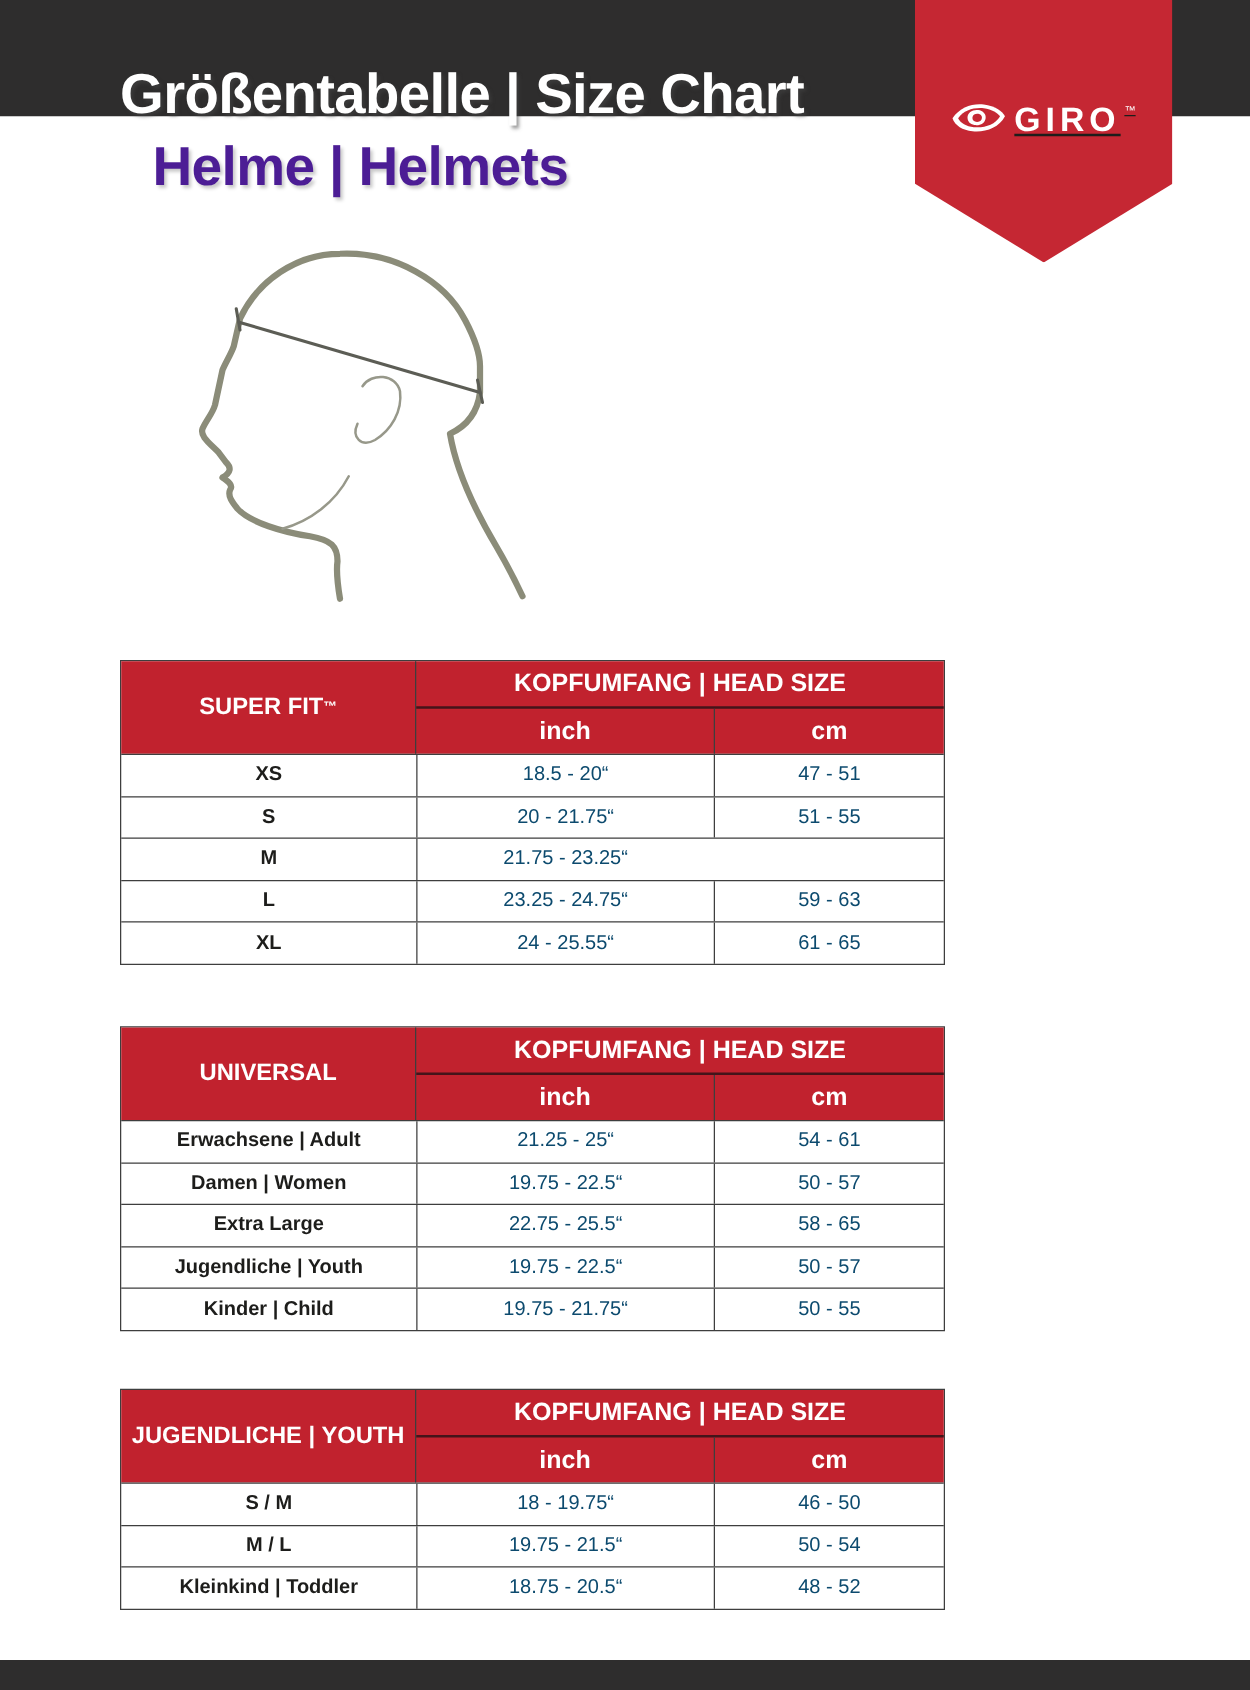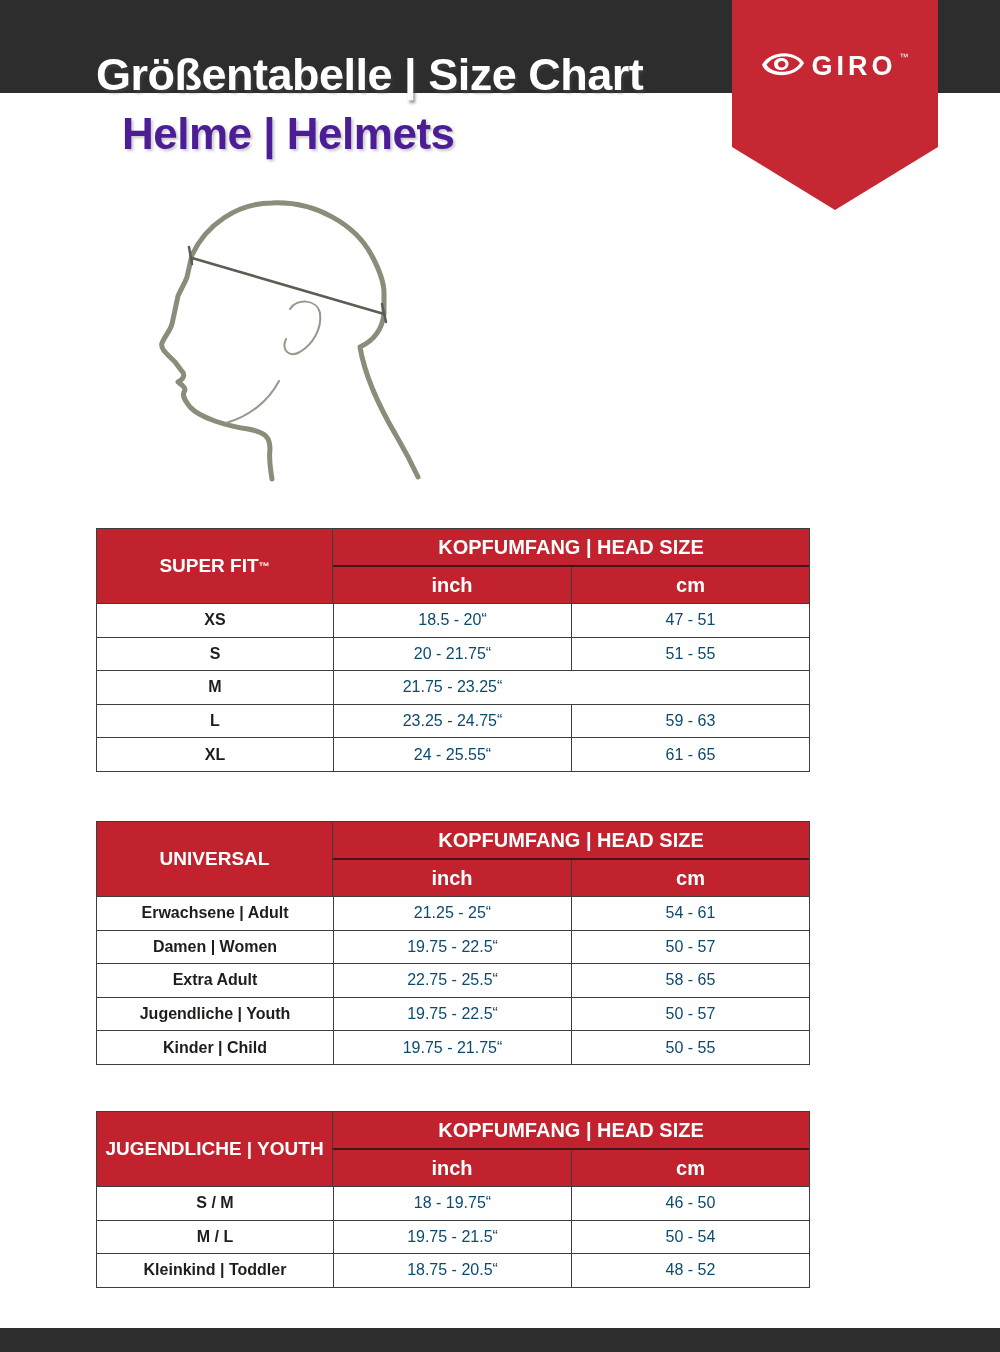--- a/index.html
+++ b/index.html
@@ -32,34 +32,34 @@
     color:#4c1d95; letter-spacing:-0.5px; white-space:nowrap;
     text-shadow:2px 2px 3px rgba(0,0,0,0.22);
   }
   .ribbon {
     position:absolute; left:732px; top:0; width:206px; height:210px;
     background:#c52733;
     clip-path:polygon(0 0, 100% 0, 100% 70%, 50% 100%, 0 70%);
     z-index:3;
   }
   .ribbon-logo {
-    position:absolute; left:0; right:0; top:51px;
-    display:flex; align-items:center; justify-content:center; gap:6px;
+    position:absolute; left:0; right:0; top:81px;
+    display:flex; align-items:center; justify-content:center; gap:6px;text-decoration:underline;
   }
   .brand-word {
     font-size:27px; font-weight:bold; color:#ffffff;
     letter-spacing:4px; line-height:27px;
   }
   .brand-tm {
     font-size:9px; color:#ffffff; position:relative; top:-9px; margin-left:-3px;
   }
   .head-diagram { position:absolute; left:130px; top:190px; z-index:1; }
 
   .size-table {
-    position:absolute; left:96px; width:714px;
+    position:absolute; left:96px; width:660px;
     border:1.5px solid #3e3e3e; background:#ffffff;
   }
   .t-head {
     display:grid;
     grid-template-columns:236px 238px 1fr;
     grid-template-rows:38px 36px;
     background:#c1222e; color:#ffffff; font-weight:bold;
   }
   .group-cell {
     grid-column:1; grid-row:1 / 3;
@@ -184,21 +184,21 @@
     <div class="cell label">Erwachsene | Adult</div>
     <div class="cell inch">21.25 - 25“</div>
     <div class="cell cm">54 - 61</div>
   </div>
   <div class="t-row">
     <div class="cell label">Damen | Women</div>
     <div class="cell inch">19.75 - 22.5“</div>
     <div class="cell cm">50 - 57</div>
   </div>
   <div class="t-row">
-    <div class="cell label">Extra Adult</div>
+    <div class="cell label">Extra Large</div>
     <div class="cell inch">22.75 - 25.5“</div>
     <div class="cell cm">58 - 65</div>
   </div>
   <div class="t-row">
     <div class="cell label">Jugendliche | Youth</div>
     <div class="cell inch">19.75 - 22.5“</div>
     <div class="cell cm">50 - 57</div>
   </div>
   <div class="t-row">
     <div class="cell label">Kinder | Child</div>

